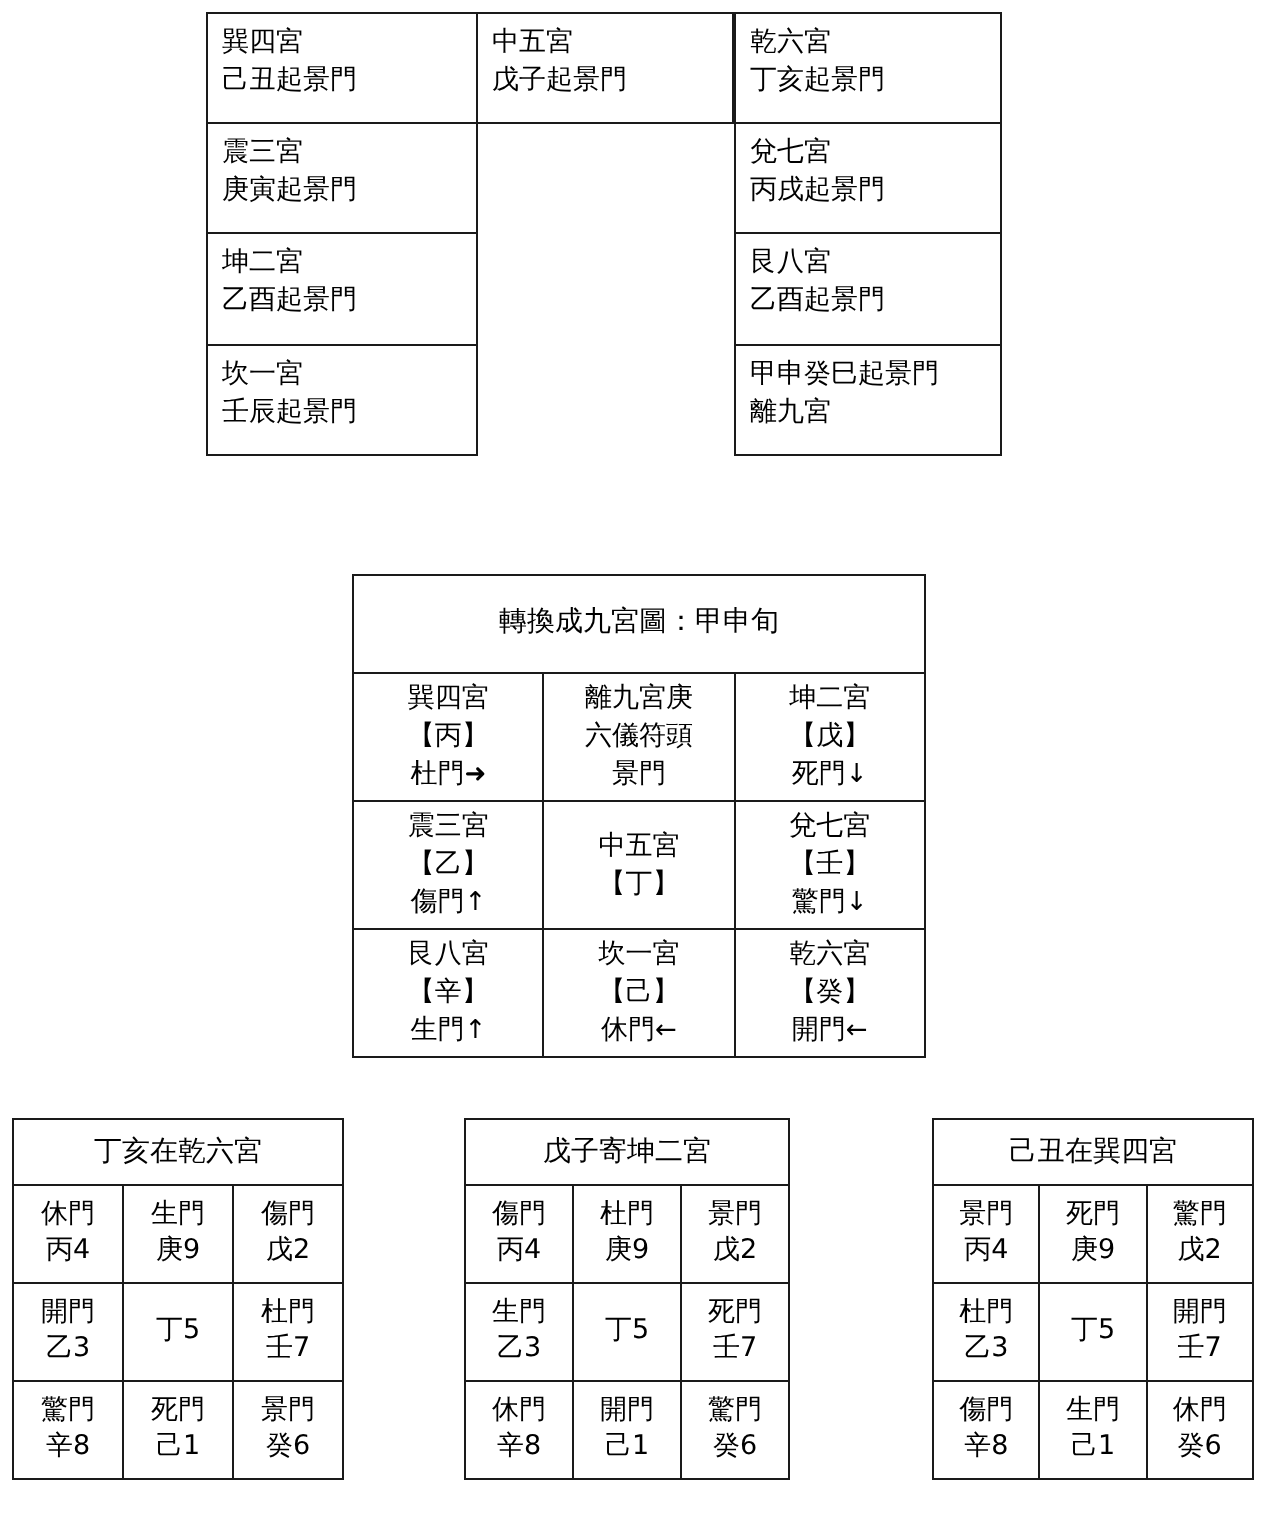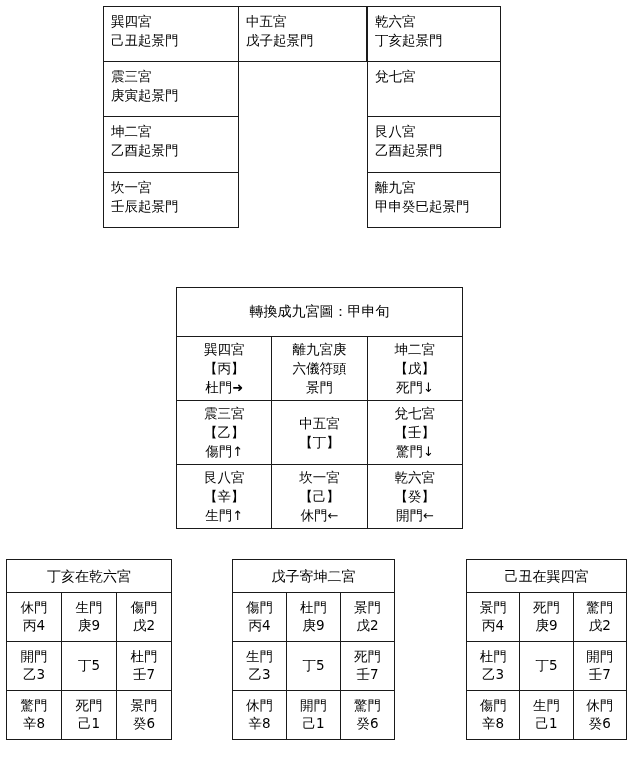--- a/index.html
+++ b/index.html
@@ -133,28 +133,29 @@
     </div>
   </div>
 
   <div class="tt-col tt-right">
     <div class="tt-cell">
       <span class="tt-line">乾六宮</span>
       <span class="tt-line">丁亥起景門</span>
     </div>
     <div class="tt-cell">
       <span class="tt-line">兌七宮</span>
+      <span class="tt-line">丙戌起景門</span>
     </div>
     <div class="tt-cell">
       <span class="tt-line">艮八宮</span>
       <span class="tt-line">乙酉起景門</span>
     </div>
     <div class="tt-cell">
+      <span class="tt-line">甲申癸巳起景門</span>
       <span class="tt-line">離九宮</span>
-      <span class="tt-line">甲申癸巳起景門</span>
     </div>
   </div>
 
 </div>
 
 <table id="nine-palace">
   <tbody>
       <tr>
     <td class="np-title" colspan="3">轉換成九宮圖：甲申旬</td>
   </tr>

